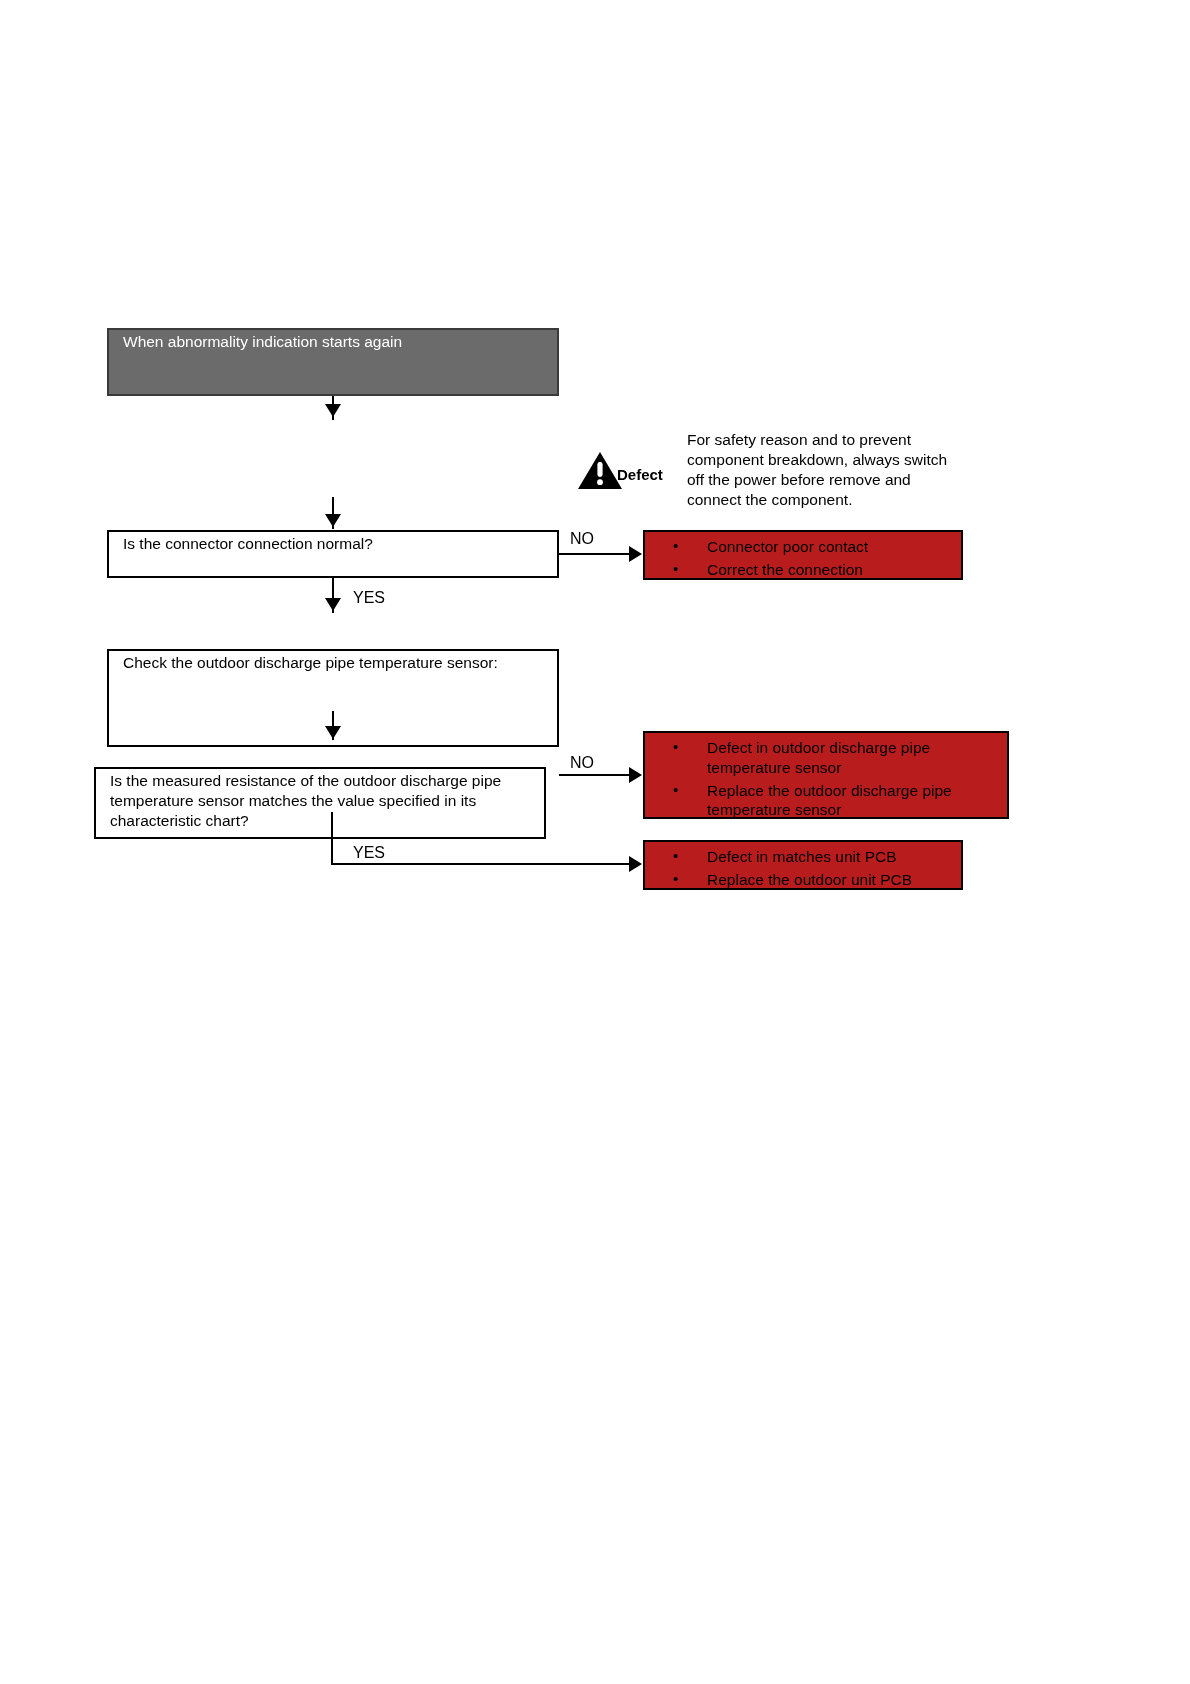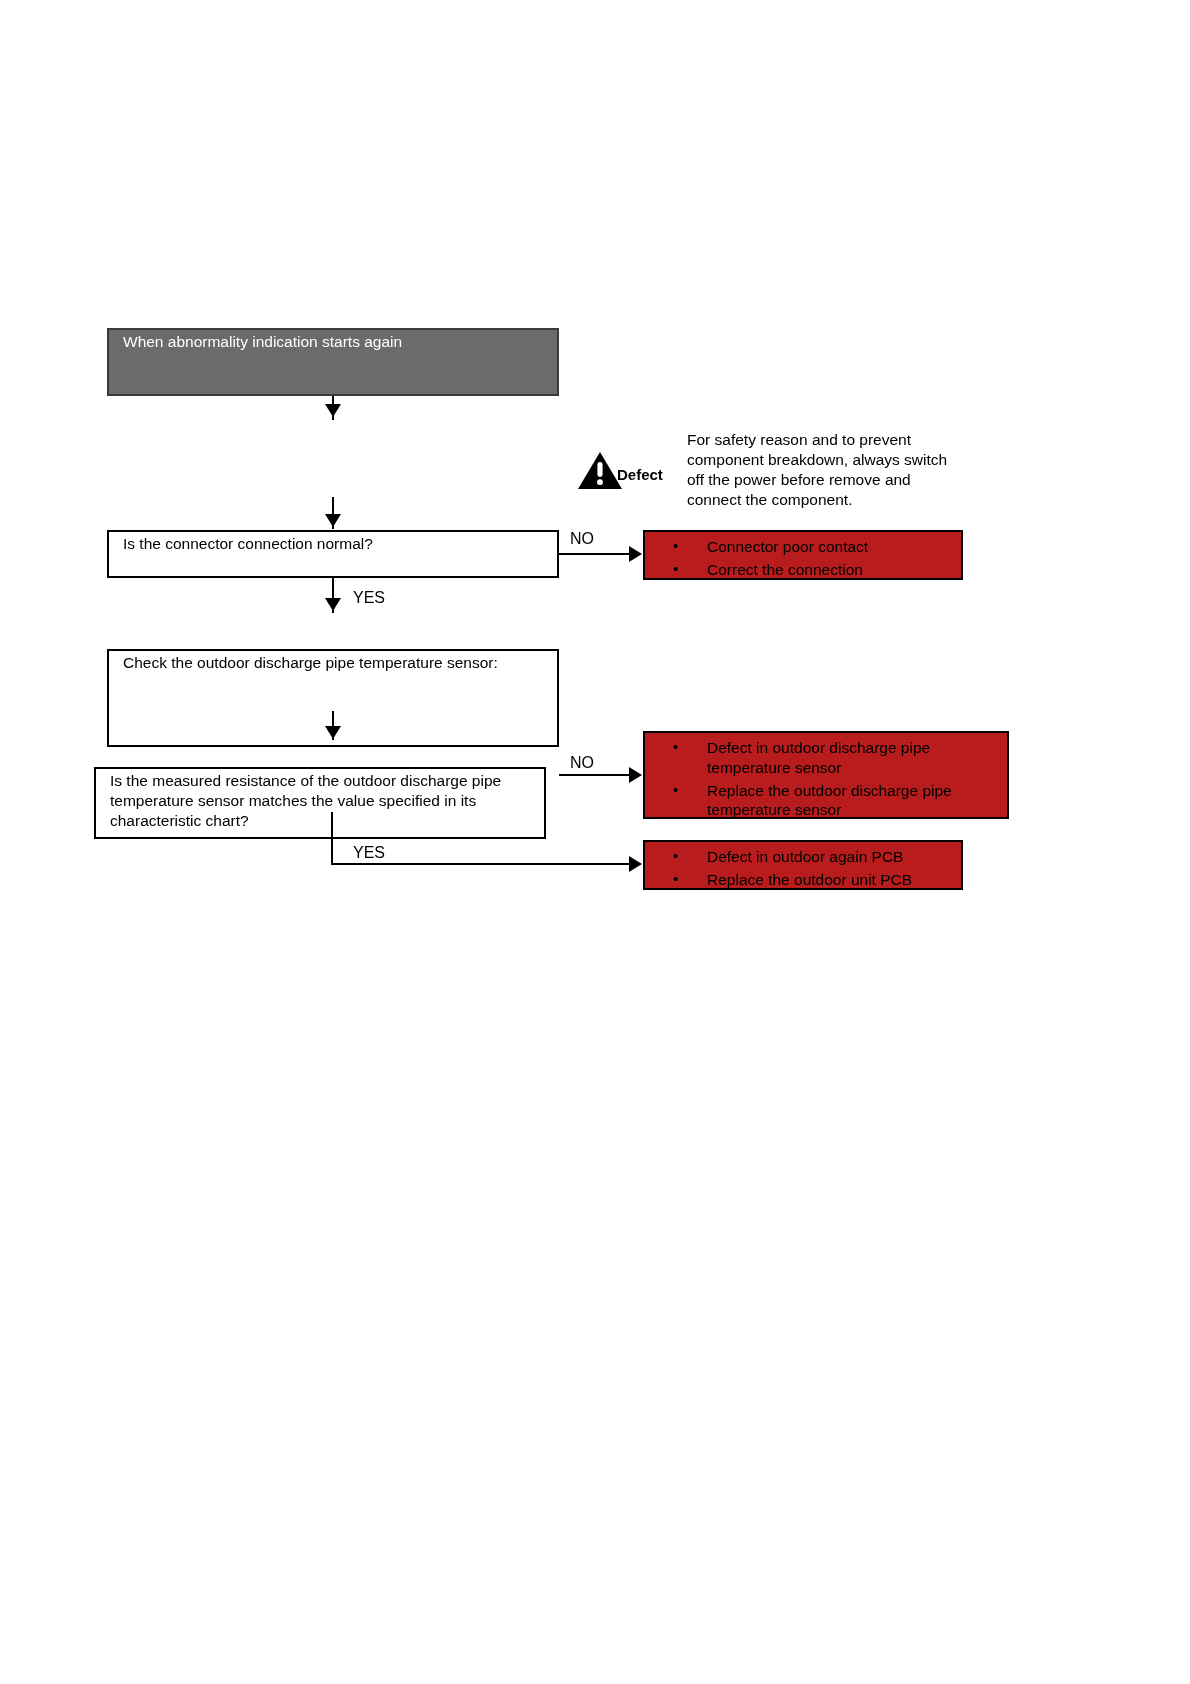--- a/index.html
+++ b/index.html
@@ -189,18 +189,18 @@
     </ul>
   </div>
 
   <div class="vline" style="left:331px; top:812px; width:2px; height:53px;"></div>
   <div class="hline" style="left:331px; top:863px; width:306px; height:2px;"></div>
   <div class="arrow-right" style="left:629px; top:856px;"></div>
   <div class="edge-label" style="left:353px; top:845px;">YES</div>
 
   <div class="node result-node" style="left:643px; top:840px; width:320px; height:50px;">
     <ul class="bullets">
-      <li>Defect in outdoor again PCB</li>
+      <li>Defect in matches unit PCB</li>
       <li>Replace the outdoor unit PCB</li>
     </ul>
   </div>
 
 </div>
 
 </body></html>

